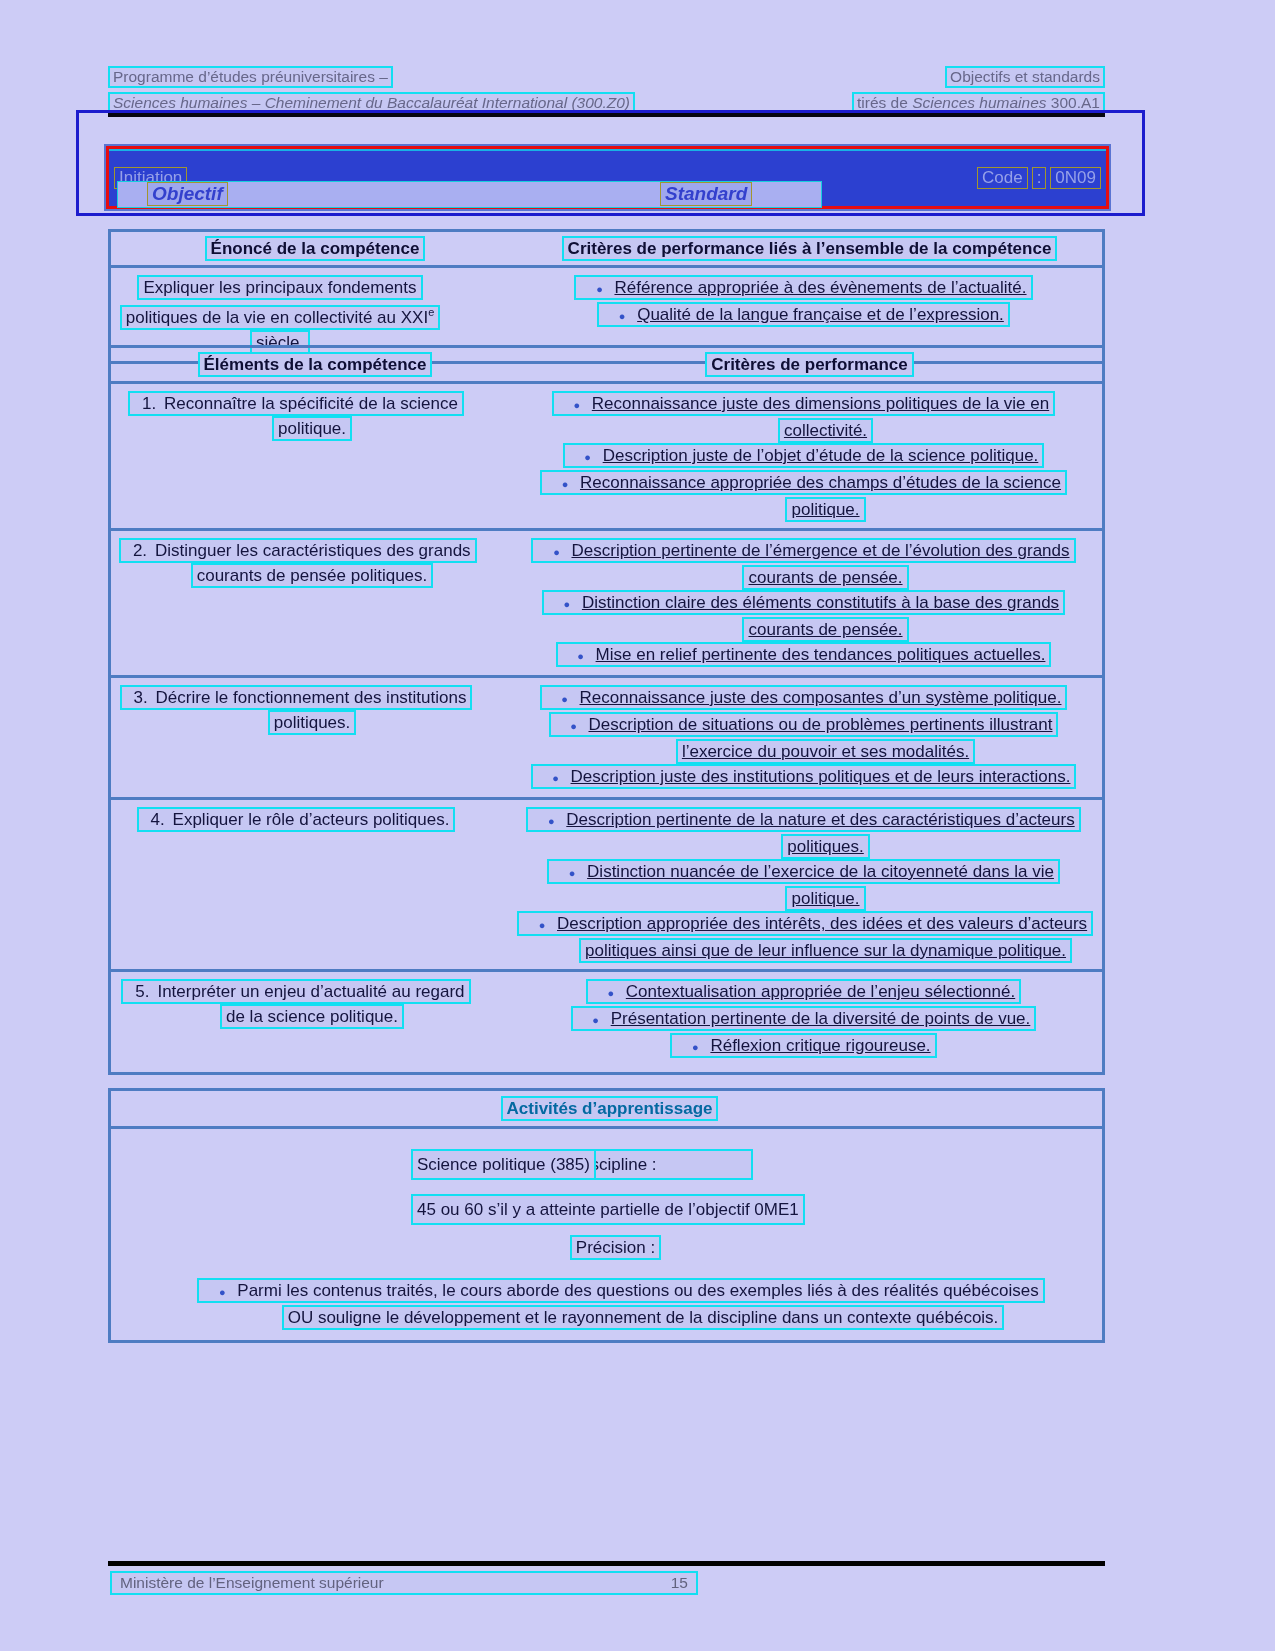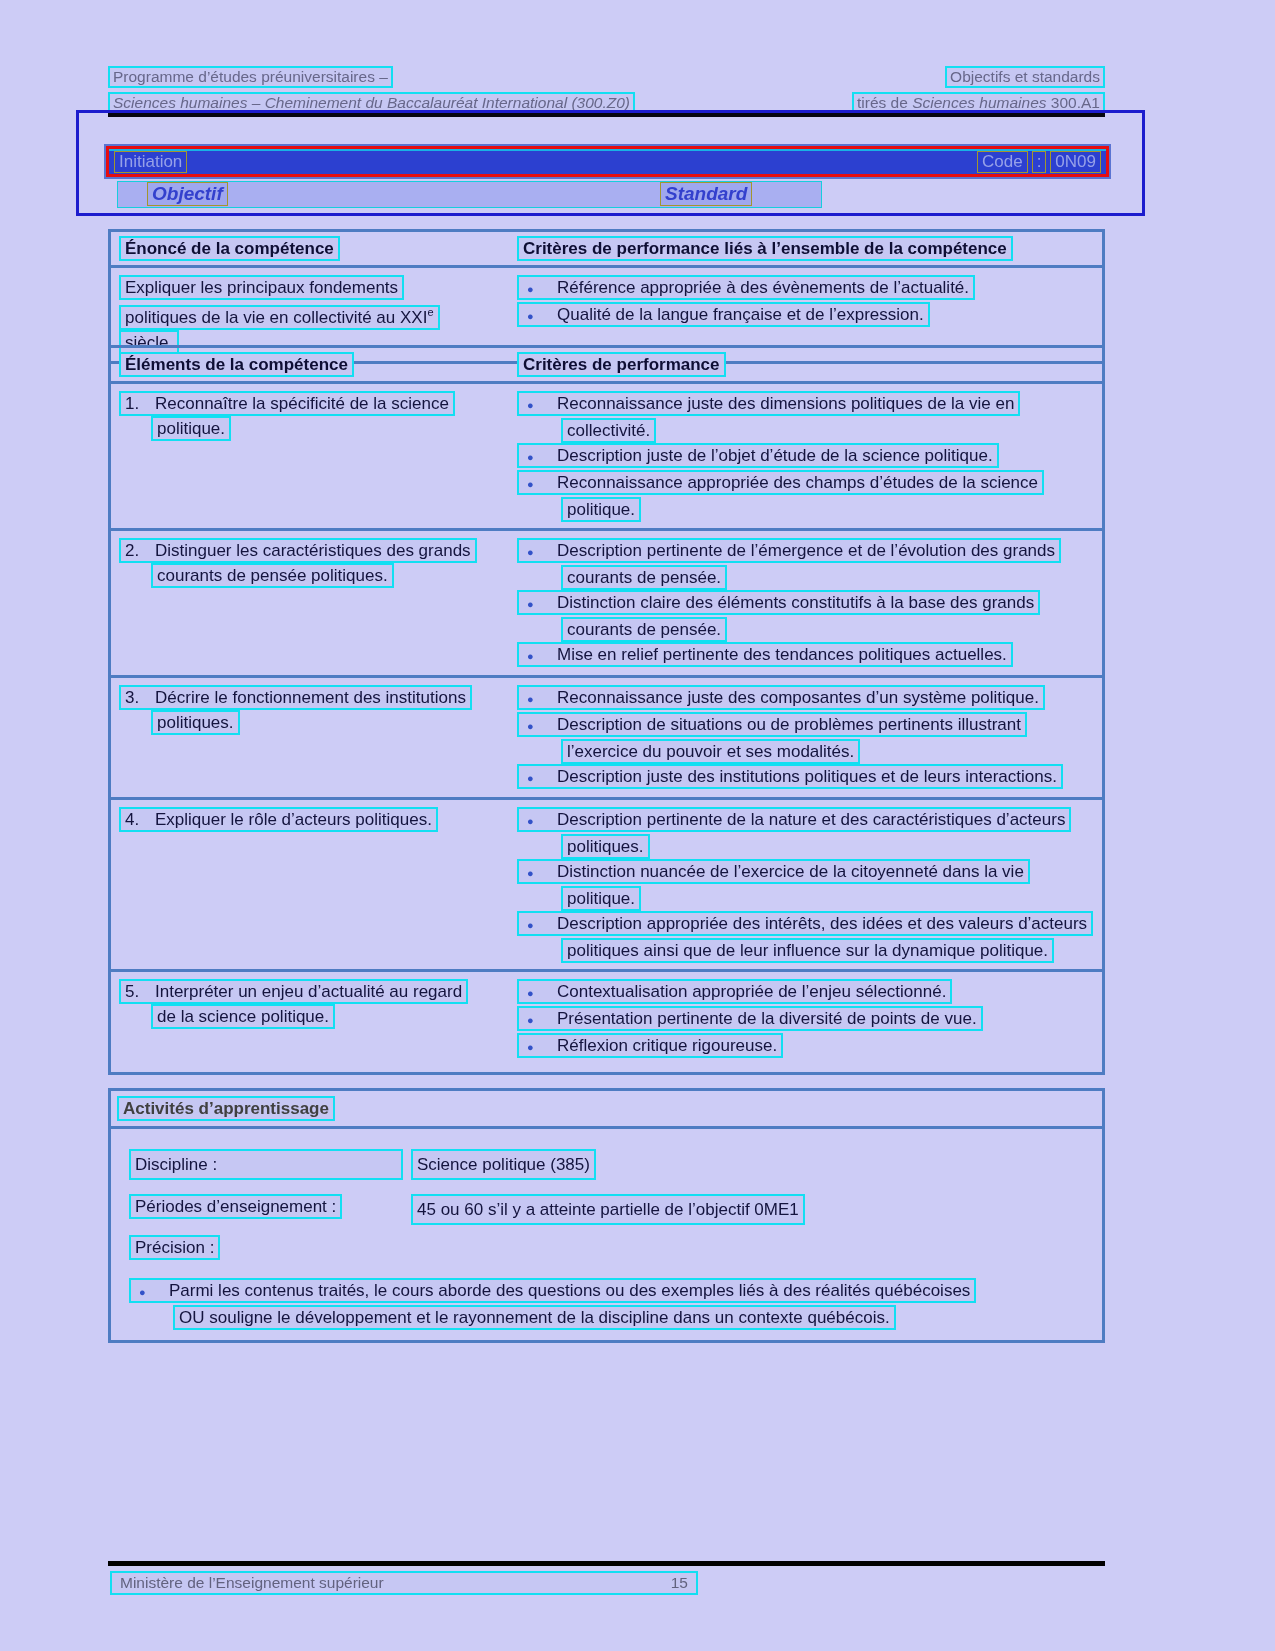--- a/index.html
+++ b/index.html
@@ -1,19 +1,20 @@
 <!DOCTYPE html>
 <html><head>
 <meta charset="utf-8">
 <style>
   html,body { margin:0; padding:0; background:#cdccf6; }
   .page {
     position:relative; width:1275px; height:1651px; overflow:hidden;
     background:#cdccf6; color:#14143e;
     font-family:"Liberation Sans","DejaVu Sans",sans-serif;
+    text-align:center;
   }
   
   .hl {
     background:#c6c7f3;
     border:2px solid #12dff2;
     padding:1px 4px;
     -webkit-box-decoration-break:clone;
     box-decoration-break:clone;
   }
   .it { font-style:italic; }
@@ -22,21 +23,21 @@
   .hdr { position:absolute; left:108px; top:66px; width:997px; font-size:15.5px; color:#67678a; }
   .hdr-row { display:flex; justify-content:space-between; margin-bottom:4px; }
   .hdr .hl { padding:0 3px; }
 
   .rule-top { position:absolute; left:108px; top:113px; width:997px; height:4px; background:#05050f; }
   .top-frame { position:absolute; left:76px; top:110px; width:1063px; height:100px; border:3px solid #1c1ccd; }
 
   
   .banner-wrap { position:absolute; left:104px; top:144px; width:1007px; background:#5b74d2; padding:2px; box-sizing:border-box; }
   .banner { border:3px solid #e60d10; background:#2c40d0; box-shadow:inset 0 2px 0 #18b2e6; }
-  .banner-inner { display:flex; justify-content:space-between; align-items:center; height:25px; padding:0 5px; font-size:17px; color:#96a0e8; }
+  .banner-inner { display:flex; justify-content:space-between; align-items:center; height:25px; padding:16px 5px; font-size:17px; color:#96a0e8; }
   .olive { border:1px solid #a2962e; padding:0 4px; }
   .code-group { display:flex; gap:4px; align-items:center; }
 
   
   .os-band { position:absolute; left:117px; top:181px; width:705px; height:27px; background:#a9aff1; border:1px solid #16cede; box-sizing:border-box; }
   .os { position:absolute; top:0px; font-style:italic; font-weight:bold; font-size:19px; color:#3340cd; background:#9fa7ee; }
   .os-left { left:3px;margin-left:26px; }
   .os-right { left:542px; }
 
   
@@ -44,29 +45,29 @@
   .tbl1 { top:229px; min-height:118px; }
   .tbl2 { top:345px; min-height:730px; }
   .tbl3 { top:1088px; min-height:196px; }
   .thead { display:flex; border-bottom:3px solid #4e7cc2; padding:4px 0; font-weight:bold; color:#0e0e34; }
   .th1 { width:400px; padding-left:8px; box-sizing:border-box; }
   .th2 { flex:1; padding-left:6px; }
   .trow { display:flex; padding:7px 0 6px; }
   .trow + .trow { border-top:3px solid #4e7cc2; }
   .td1 { width:400px; padding-left:8px; box-sizing:border-box; }
   .td1-inner { width:322px; }
-  .td2 { flex:1; padding:0 12px 0 6px; }
+  .td2 { flex:1; padding:0 12px 0 6px;text-decoration:underline; }
   .item { padding-left:32px; text-indent:-32px; }
   .num { display:inline-block; width:30px; text-indent:0; }
   .crit { padding-left:44px; text-indent:-44px; }
   .dot { display:inline-block; width:34px; text-indent:4px; font-size:11px; color:#3352c8; }
   sup { font-size:11px; }
 
   
-  .t3head { border-bottom:3px solid #4e7cc2; padding:5px 0 5px 6px; font-weight:bold; color:#404040; }
+  .t3head { border-bottom:3px solid #4e7cc2; padding:5px 0 5px 6px; font-weight:bold; color:#0369a1; }
   .t3body { padding:20px 0 10px 10px;margin-left:8px; }
   .kv { position:relative; margin-bottom:14px; min-height:27px; }
   .label-wide { display:inline-block; width:262px; }
   .kv-val { position:absolute; left:282px; top:0; }
   .precision { margin-bottom:18px; }
   .note { width:940px; padding-left:44px; text-indent:-44px; }
 
   
   .rule-bot { position:absolute; left:108px; top:1561px; width:997px; height:5px; background:#000; }
   .footer-box { position:absolute; left:110px; top:1571px; width:588px; box-sizing:border-box;

